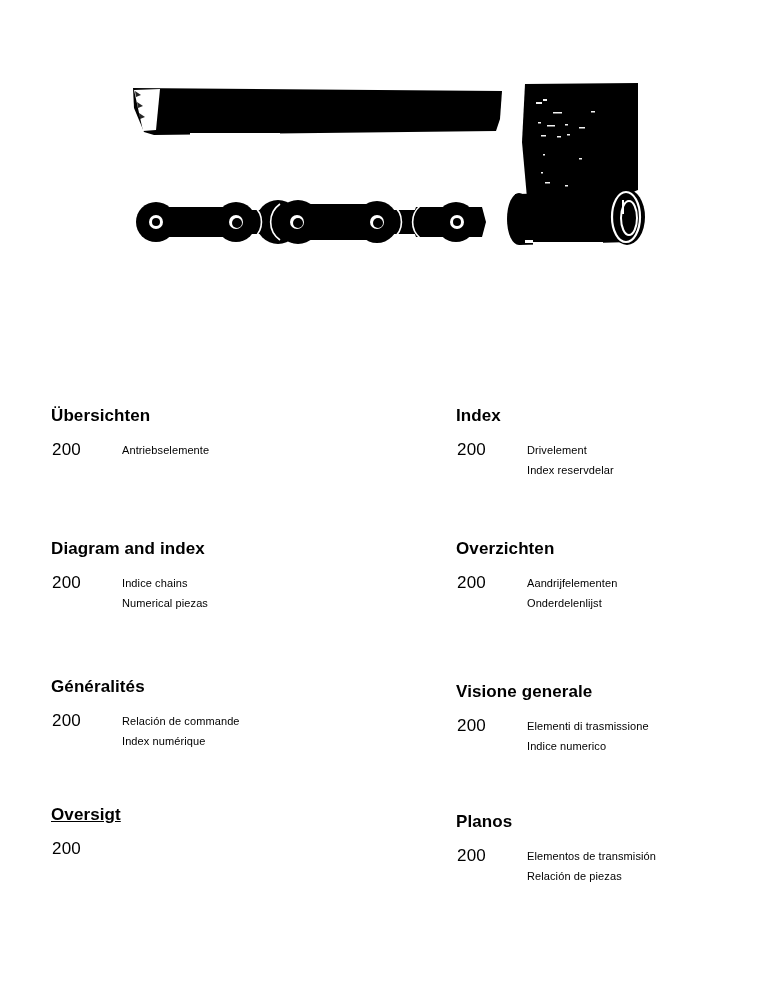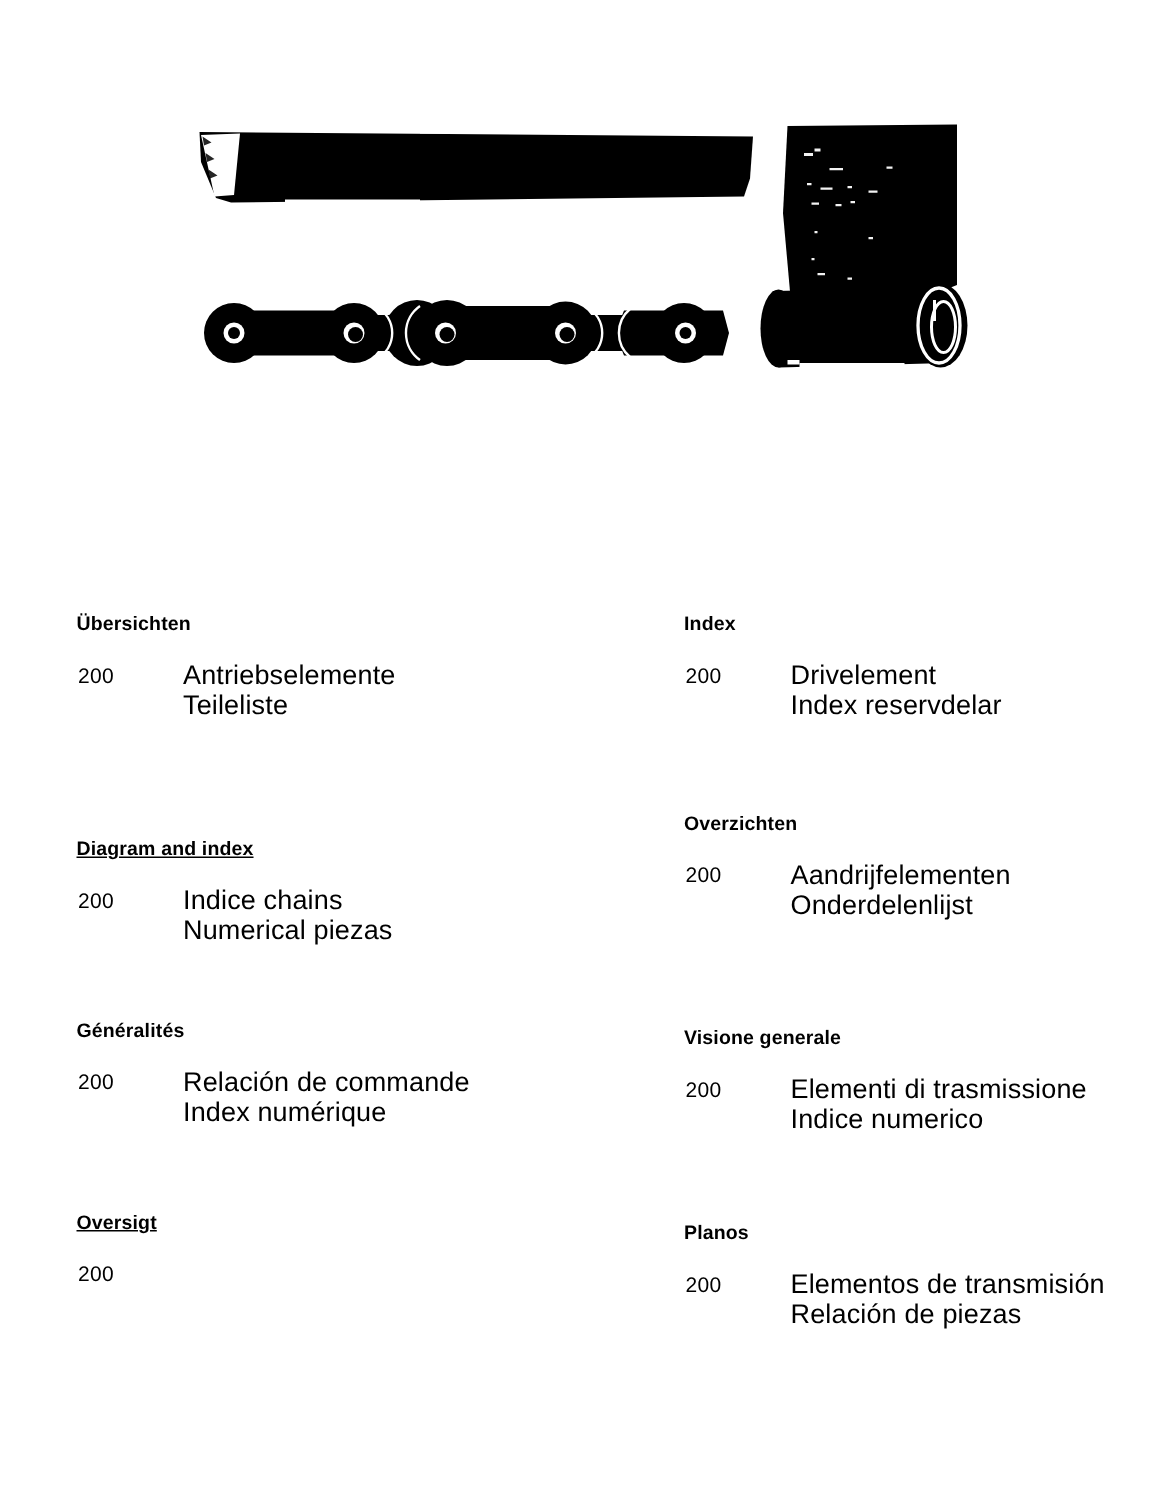--- a/index.html
+++ b/index.html
@@ -75,48 +75,48 @@
   }
   .column.left  { left: 51px; }
   .column.right { left: 456px; }
 
   .section {
     position: absolute;
     left: 0;
     width: 100%;
   }
   .section-heading {
-    font-size: 13px;
+    font-size: 17px;
     font-weight: bold;
     letter-spacing: 0.1px;
     line-height: 17px;
     margin: 0;
     white-space: nowrap;
   }
   .entry {
     position: relative;
     margin-top: 16px;
     height: 40px;
   }
   .entry-number {
     position: absolute;
     left: 1px;
     top: 0;
-    font-size: 14px;
+    font-size: 17px;
     line-height: 20px;
     letter-spacing: 0.2px;
   }
   .entry-lines {
     position: absolute;
     left: 71px;
     top: 0;
     width: 270px;
   }
   .entry-line {
-    font-size: 18px;
+    font-size: 11px;
     line-height: 20px;
     letter-spacing: 0.1px;
     white-space: nowrap;
   }
 </style>
 </head>
 <body>
 
 <div id="illustrations">
 
@@ -220,25 +220,24 @@
 </div>
 
 <div id="index-body">
   <div class="column left" id="col-left">
       <div class="section" style="top: 12px;">
         <div class="section-heading">Übersichten</div>
         <div class="entry">
           <div class="entry-number">200</div>
           <div class="entry-lines">
             <div class="entry-line">Antriebselemente</div>
-            <div class="entry-line">Teileliste</div>
-          </div>
-        </div>
-      </div>
-      <div class="section" style="top: 162px; text-decoration: underline;">
+          </div>
+        </div>
+      </div>
+      <div class="section" style="top: 145px;">
         <div class="section-heading">Diagram and index</div>
         <div class="entry">
           <div class="entry-number">200</div>
           <div class="entry-lines">
             <div class="entry-line">Indice chains</div>
             <div class="entry-line">Numerical piezas</div>
           </div>
         </div>
       </div>
       <div class="section" style="top: 283px;">

